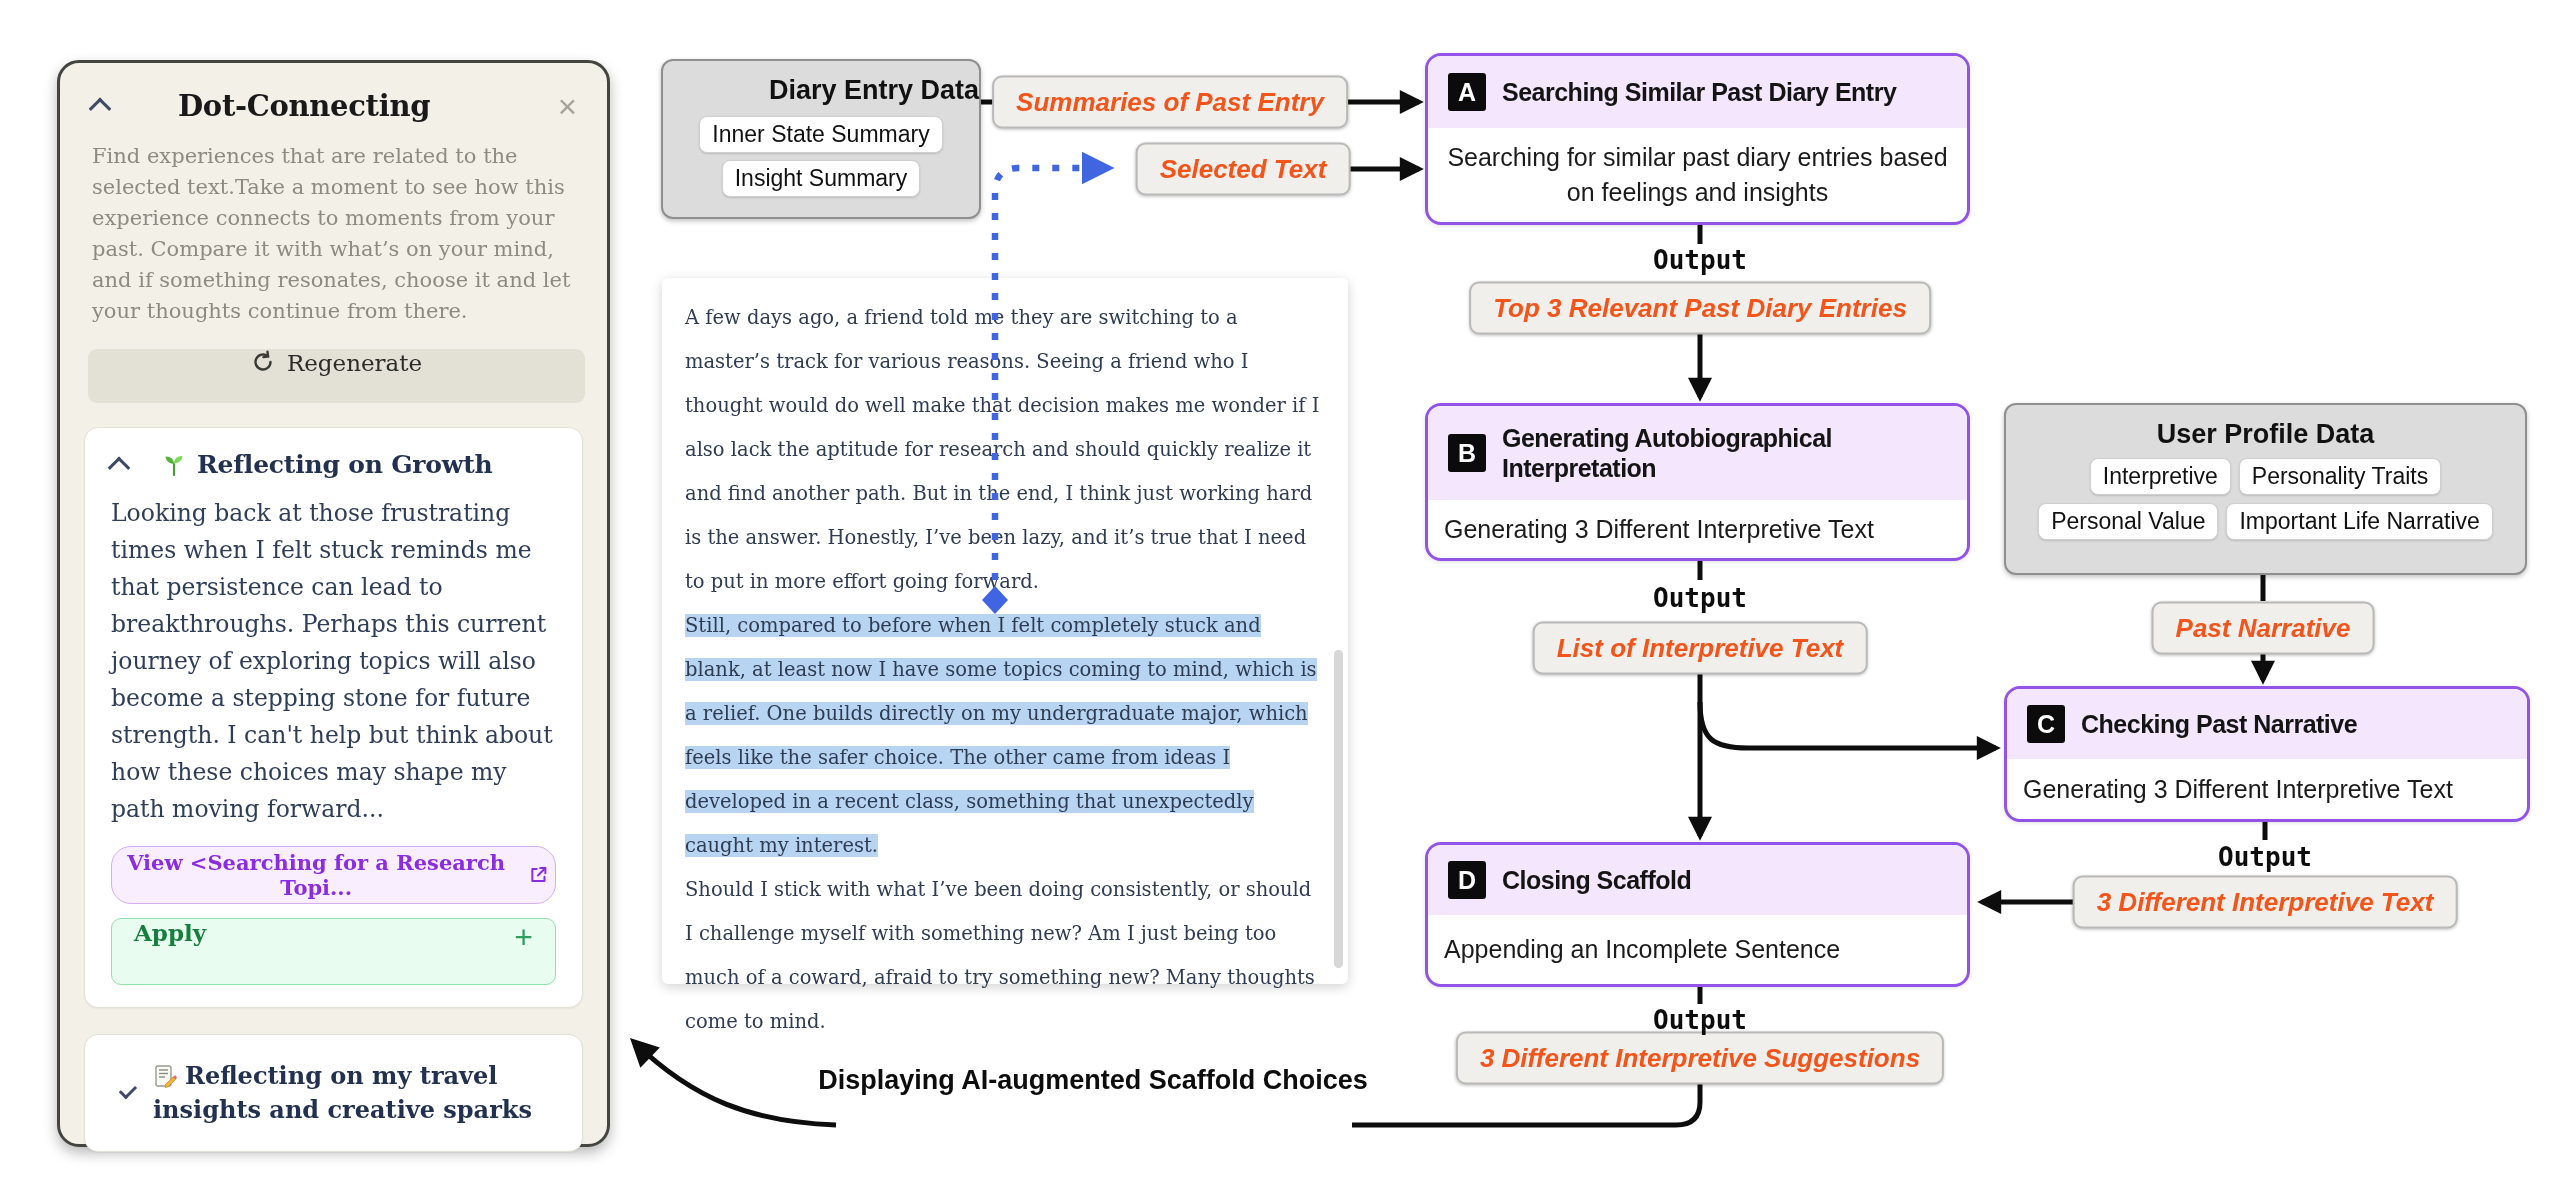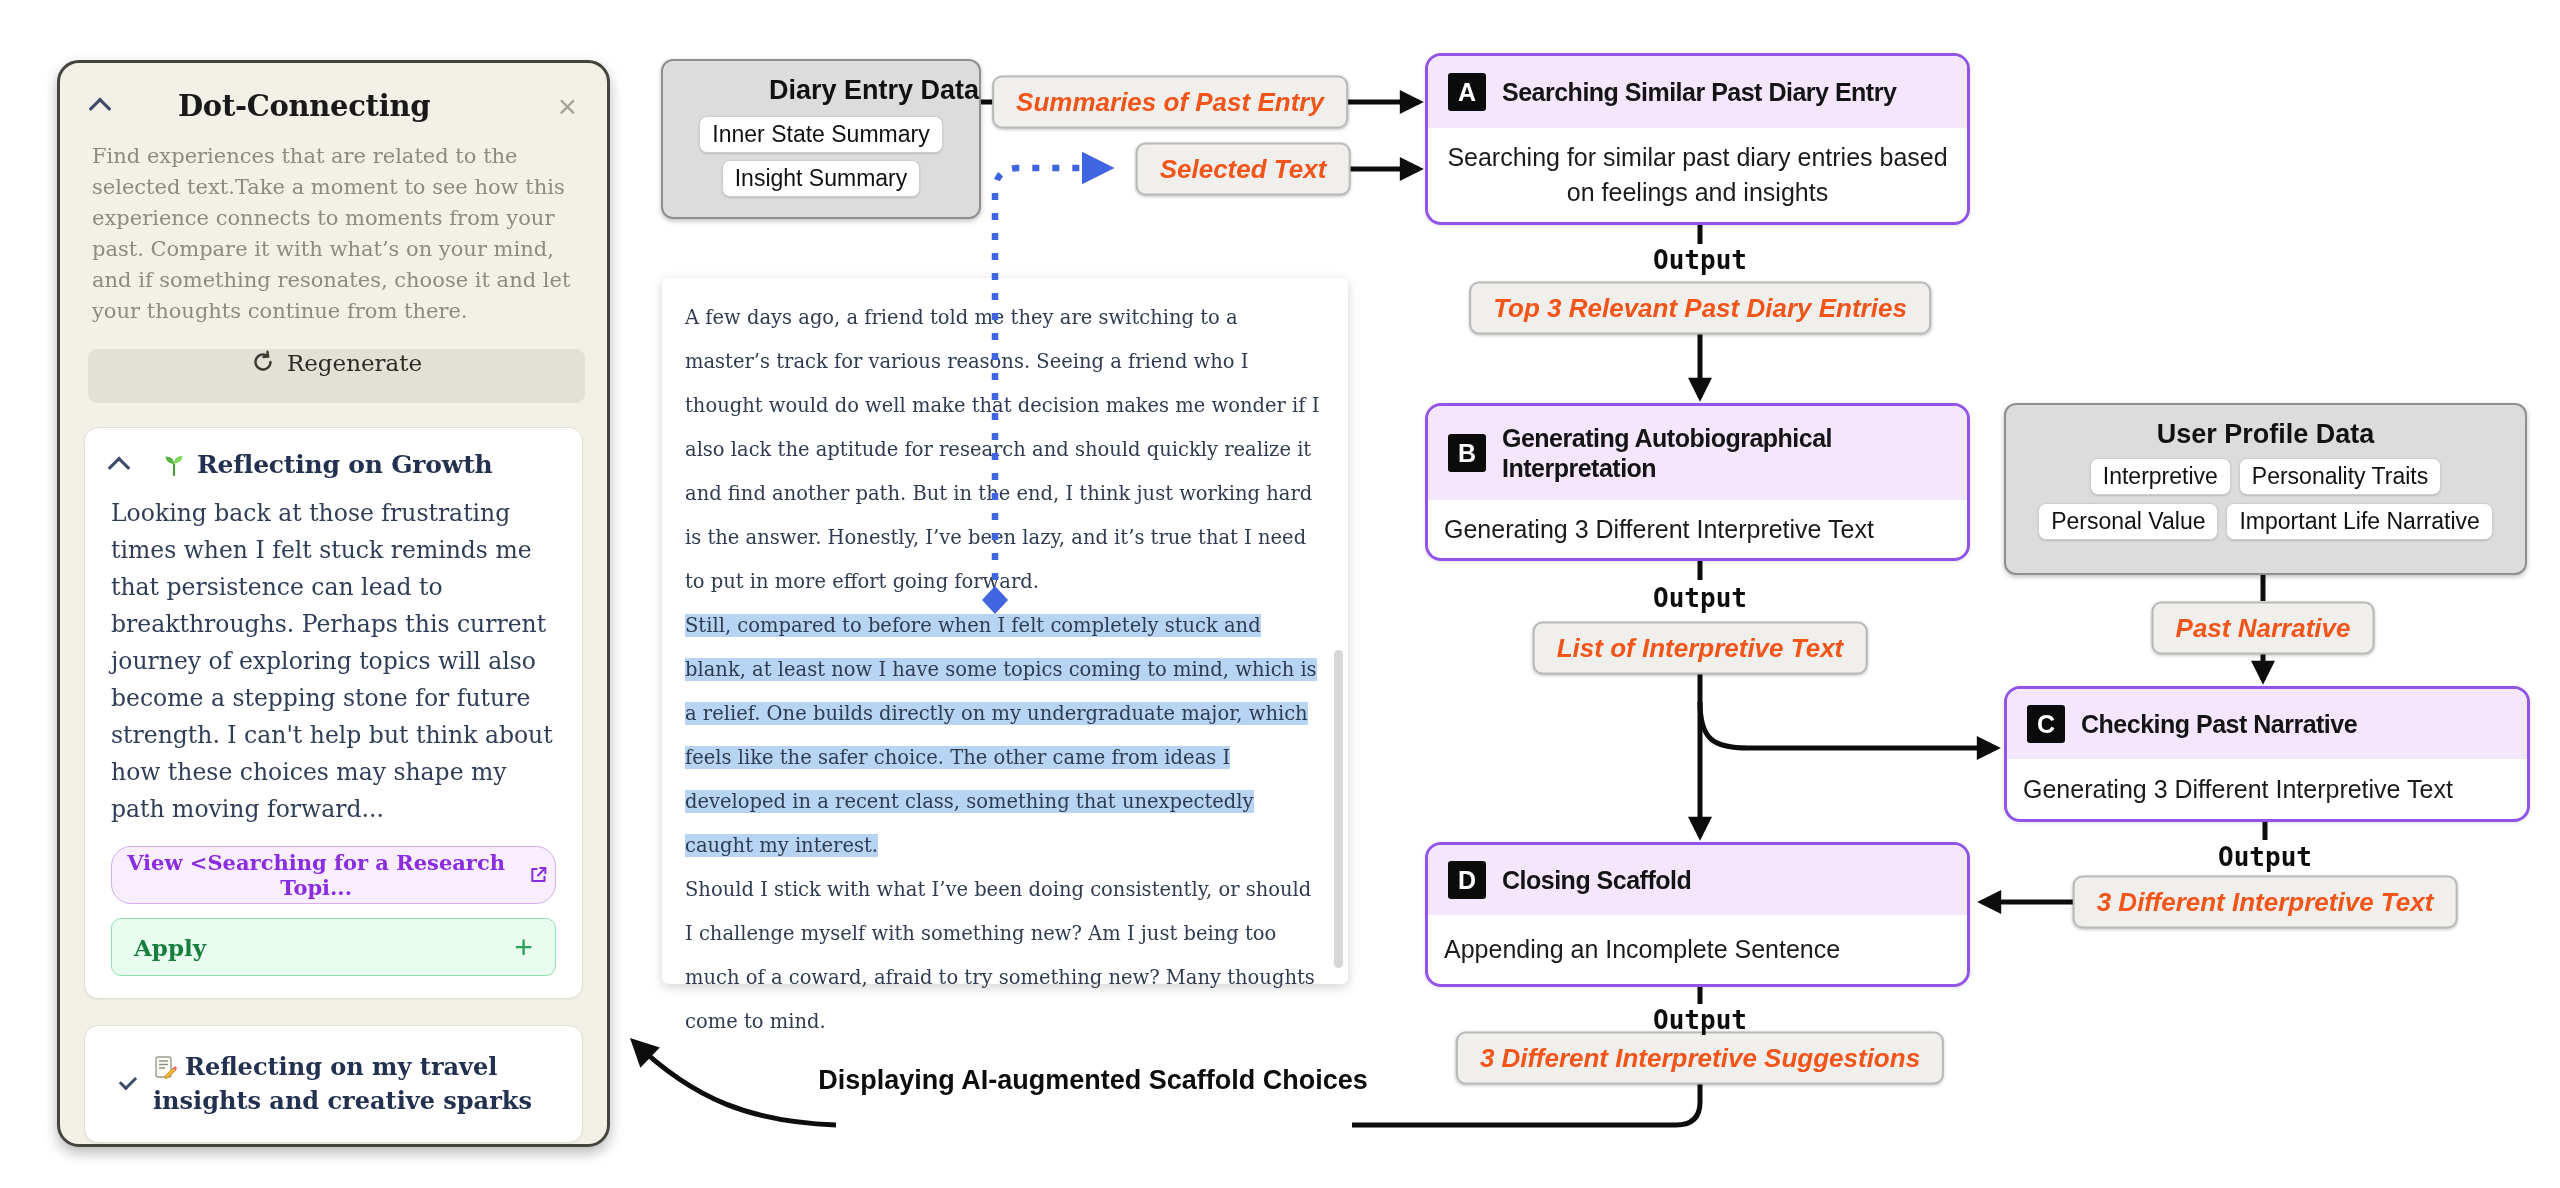--- a/index.html
+++ b/index.html
@@ -25,21 +25,21 @@
              font-family:"DejaVu Serif",serif;font-size:23px;color:#2b2b28;}
   .card{background:#fff;border:1px solid #e3e0d5;border-radius:14px;margin:24px 24px 0 24px;
         padding:22px 26px;box-sizing:border-box;box-shadow:0 1px 2px rgba(0,0,0,.06);}
   .card-head{display:flex;align-items:center;gap:10px;}
   .card-head .chev{margin-right:24px;}
   .card-title{font-size:25px;font-weight:bold;color:#22314f;letter-spacing:-.2px;}
   .growth-body{margin:16px 0 0 0;font-size:23.5px;line-height:37px;color:#2f3e57;}
   .view-btn{display:flex;align-items:center;justify-content:center;gap:14px;margin-top:18px;width:100%;height:58px;
             background:#f8eefe;border:1.5px solid #d3aef3;border-radius:20px;
             font-family:"DejaVu Serif",serif;font-size:21px;font-weight:bold;color:var(--violet-text,#8a2ce0);}
-  .apply-btn{display:flex;align-items:center;justify-content:space-between;margin-top:14px;width:100%;height:58px;
+  .apply-btn{display:flex;align-items:flex-start;justify-content:space-between;margin-top:14px;width:100%;height:67px;
              background:#e9fcf0;border:1.5px solid #8fe2ab;border-radius:10px;padding:0 22px;box-sizing:border-box;
              font-family:"DejaVu Serif",serif;font-size:23px;font-weight:bold;color:var(--green,#177f3e);}
   .apply-btn .plus{font-family:"Liberation Sans",sans-serif;font-size:32px;font-weight:300;color:#2f9e5b;}
   .travel-card{display:flex;align-items:center;gap:20px;margin-top:26px;padding:24px 38px;}
   .travel-title{font-size:24px;line-height:34px;font-weight:bold;color:#22314f;}
   .travel-title svg{vertical-align:-4px;margin-right:8px;}
 
   
   .diary-card{position:absolute;left:662px;top:278px;width:686px;height:706px;z-index:2;background:#fff;
               border-radius:6px;box-shadow:0 3px 12px rgba(0,0,0,.18);box-sizing:border-box;

